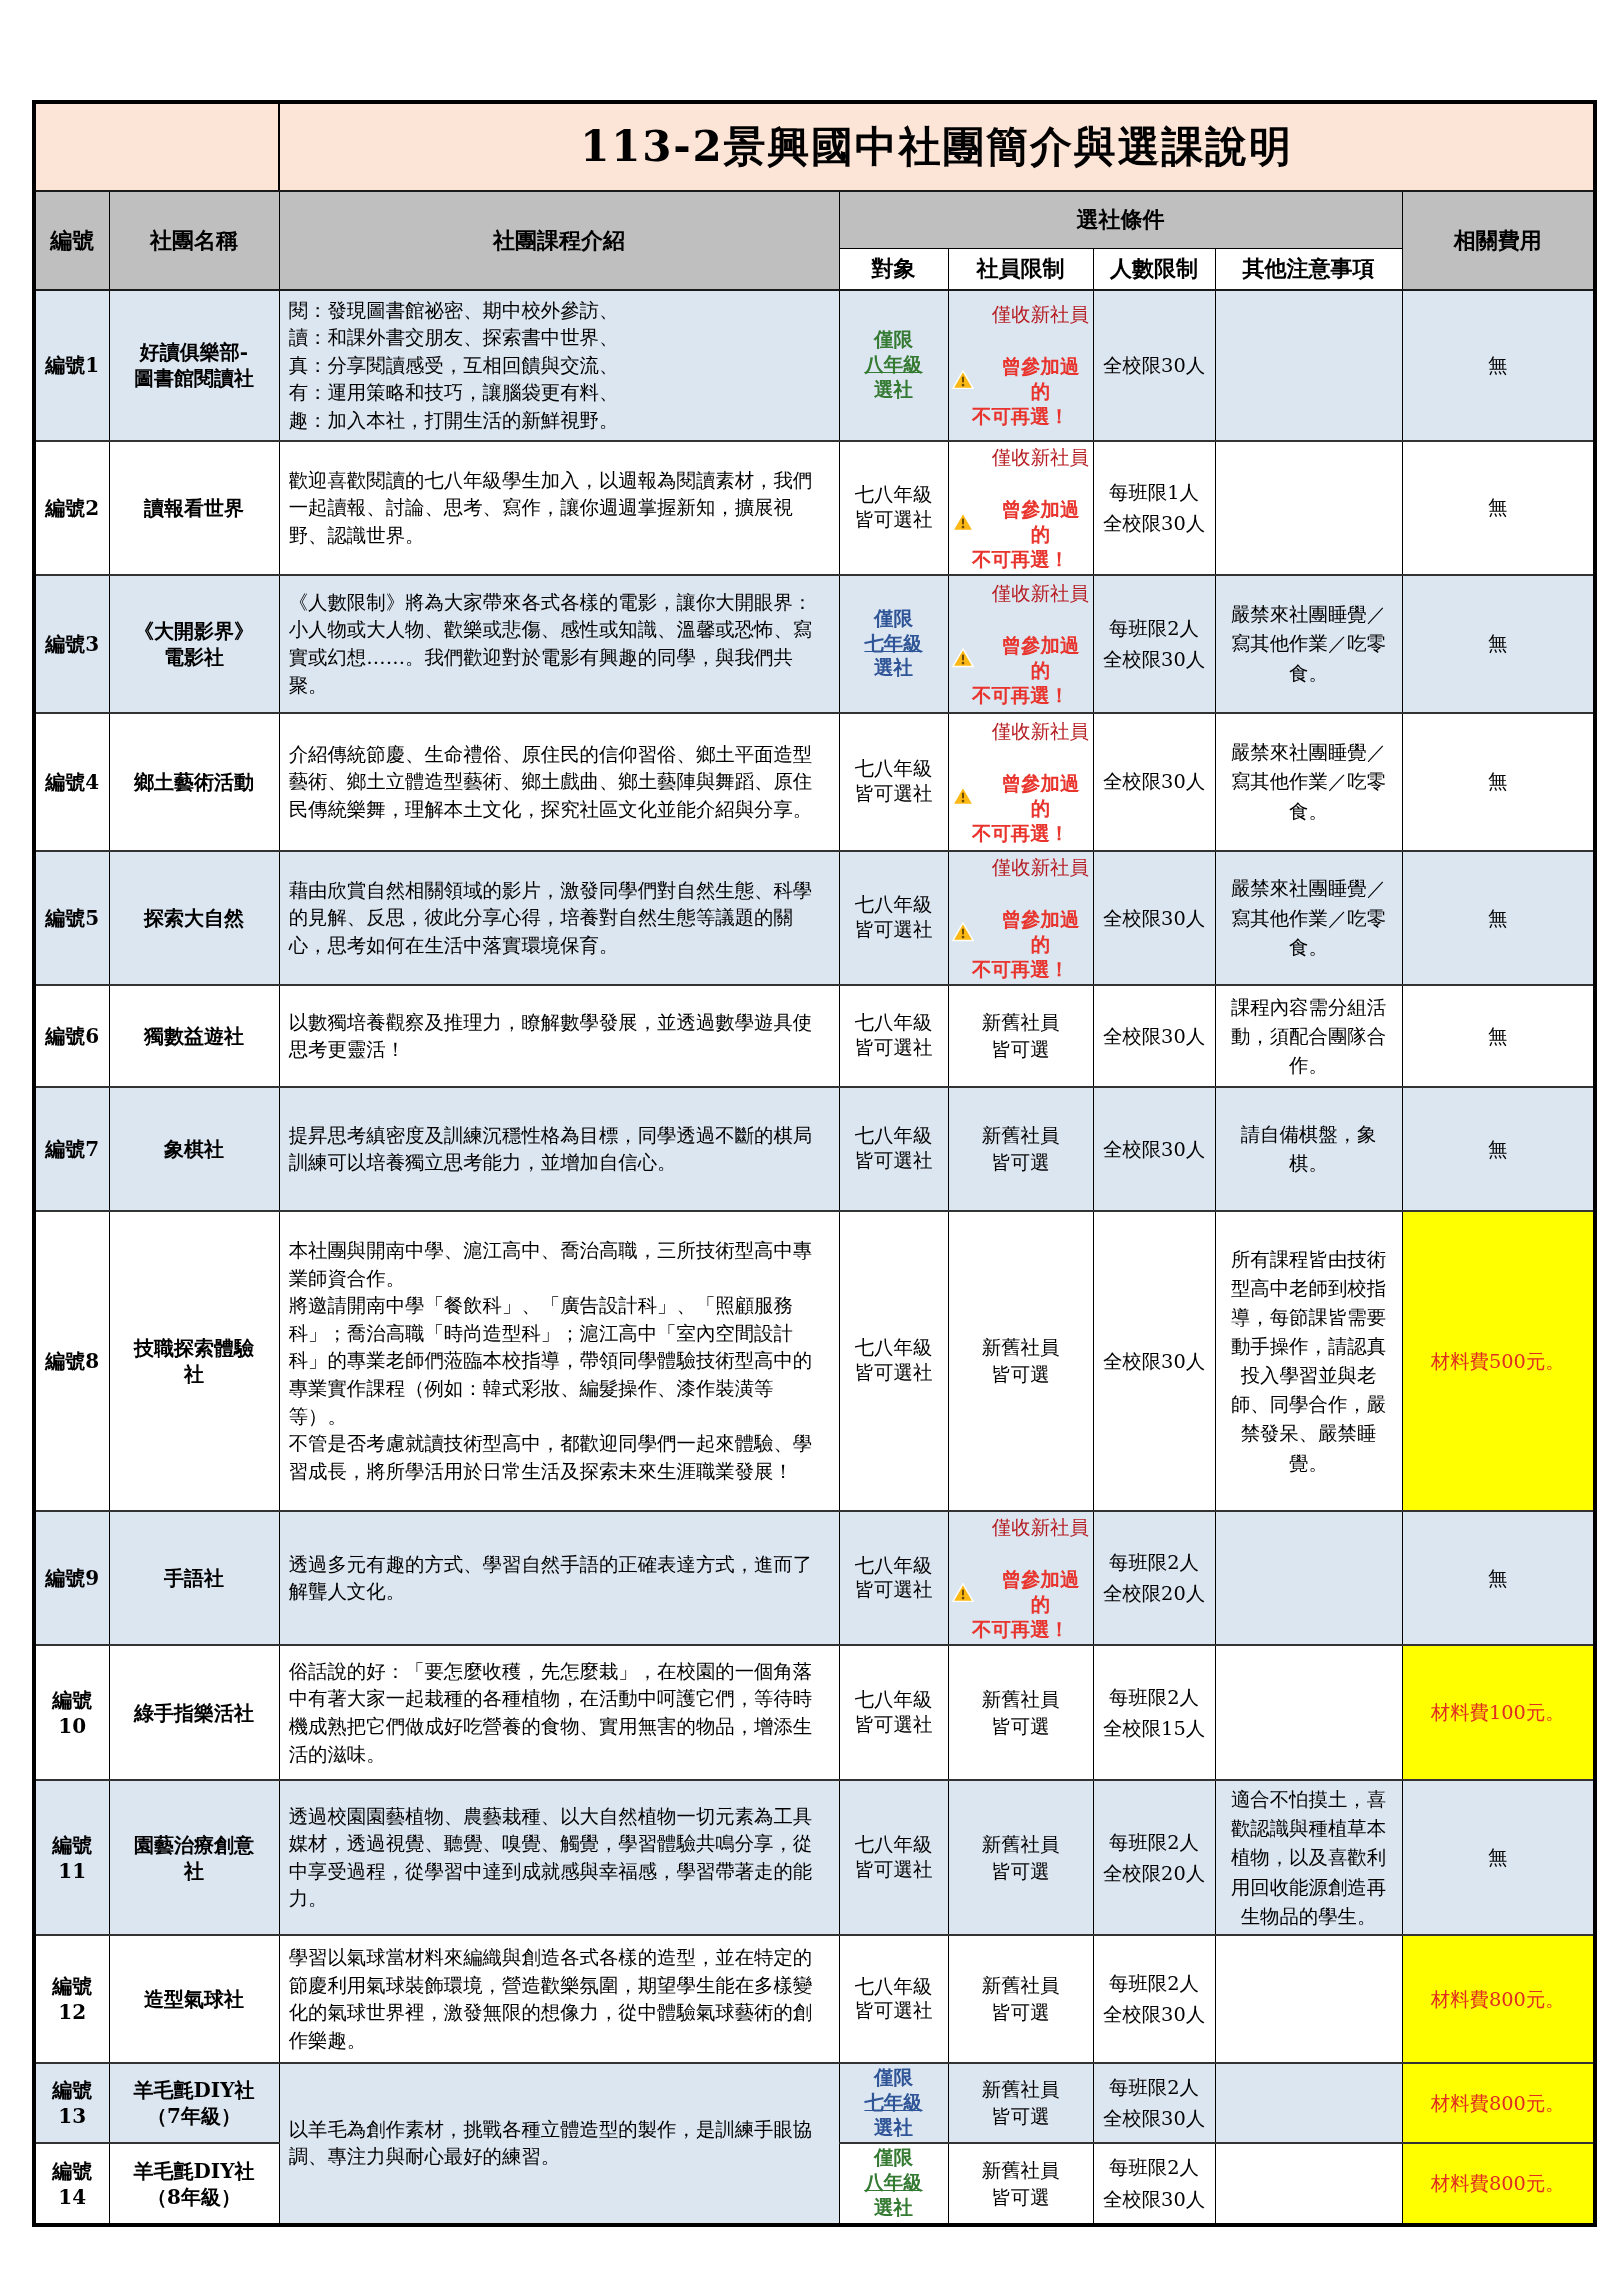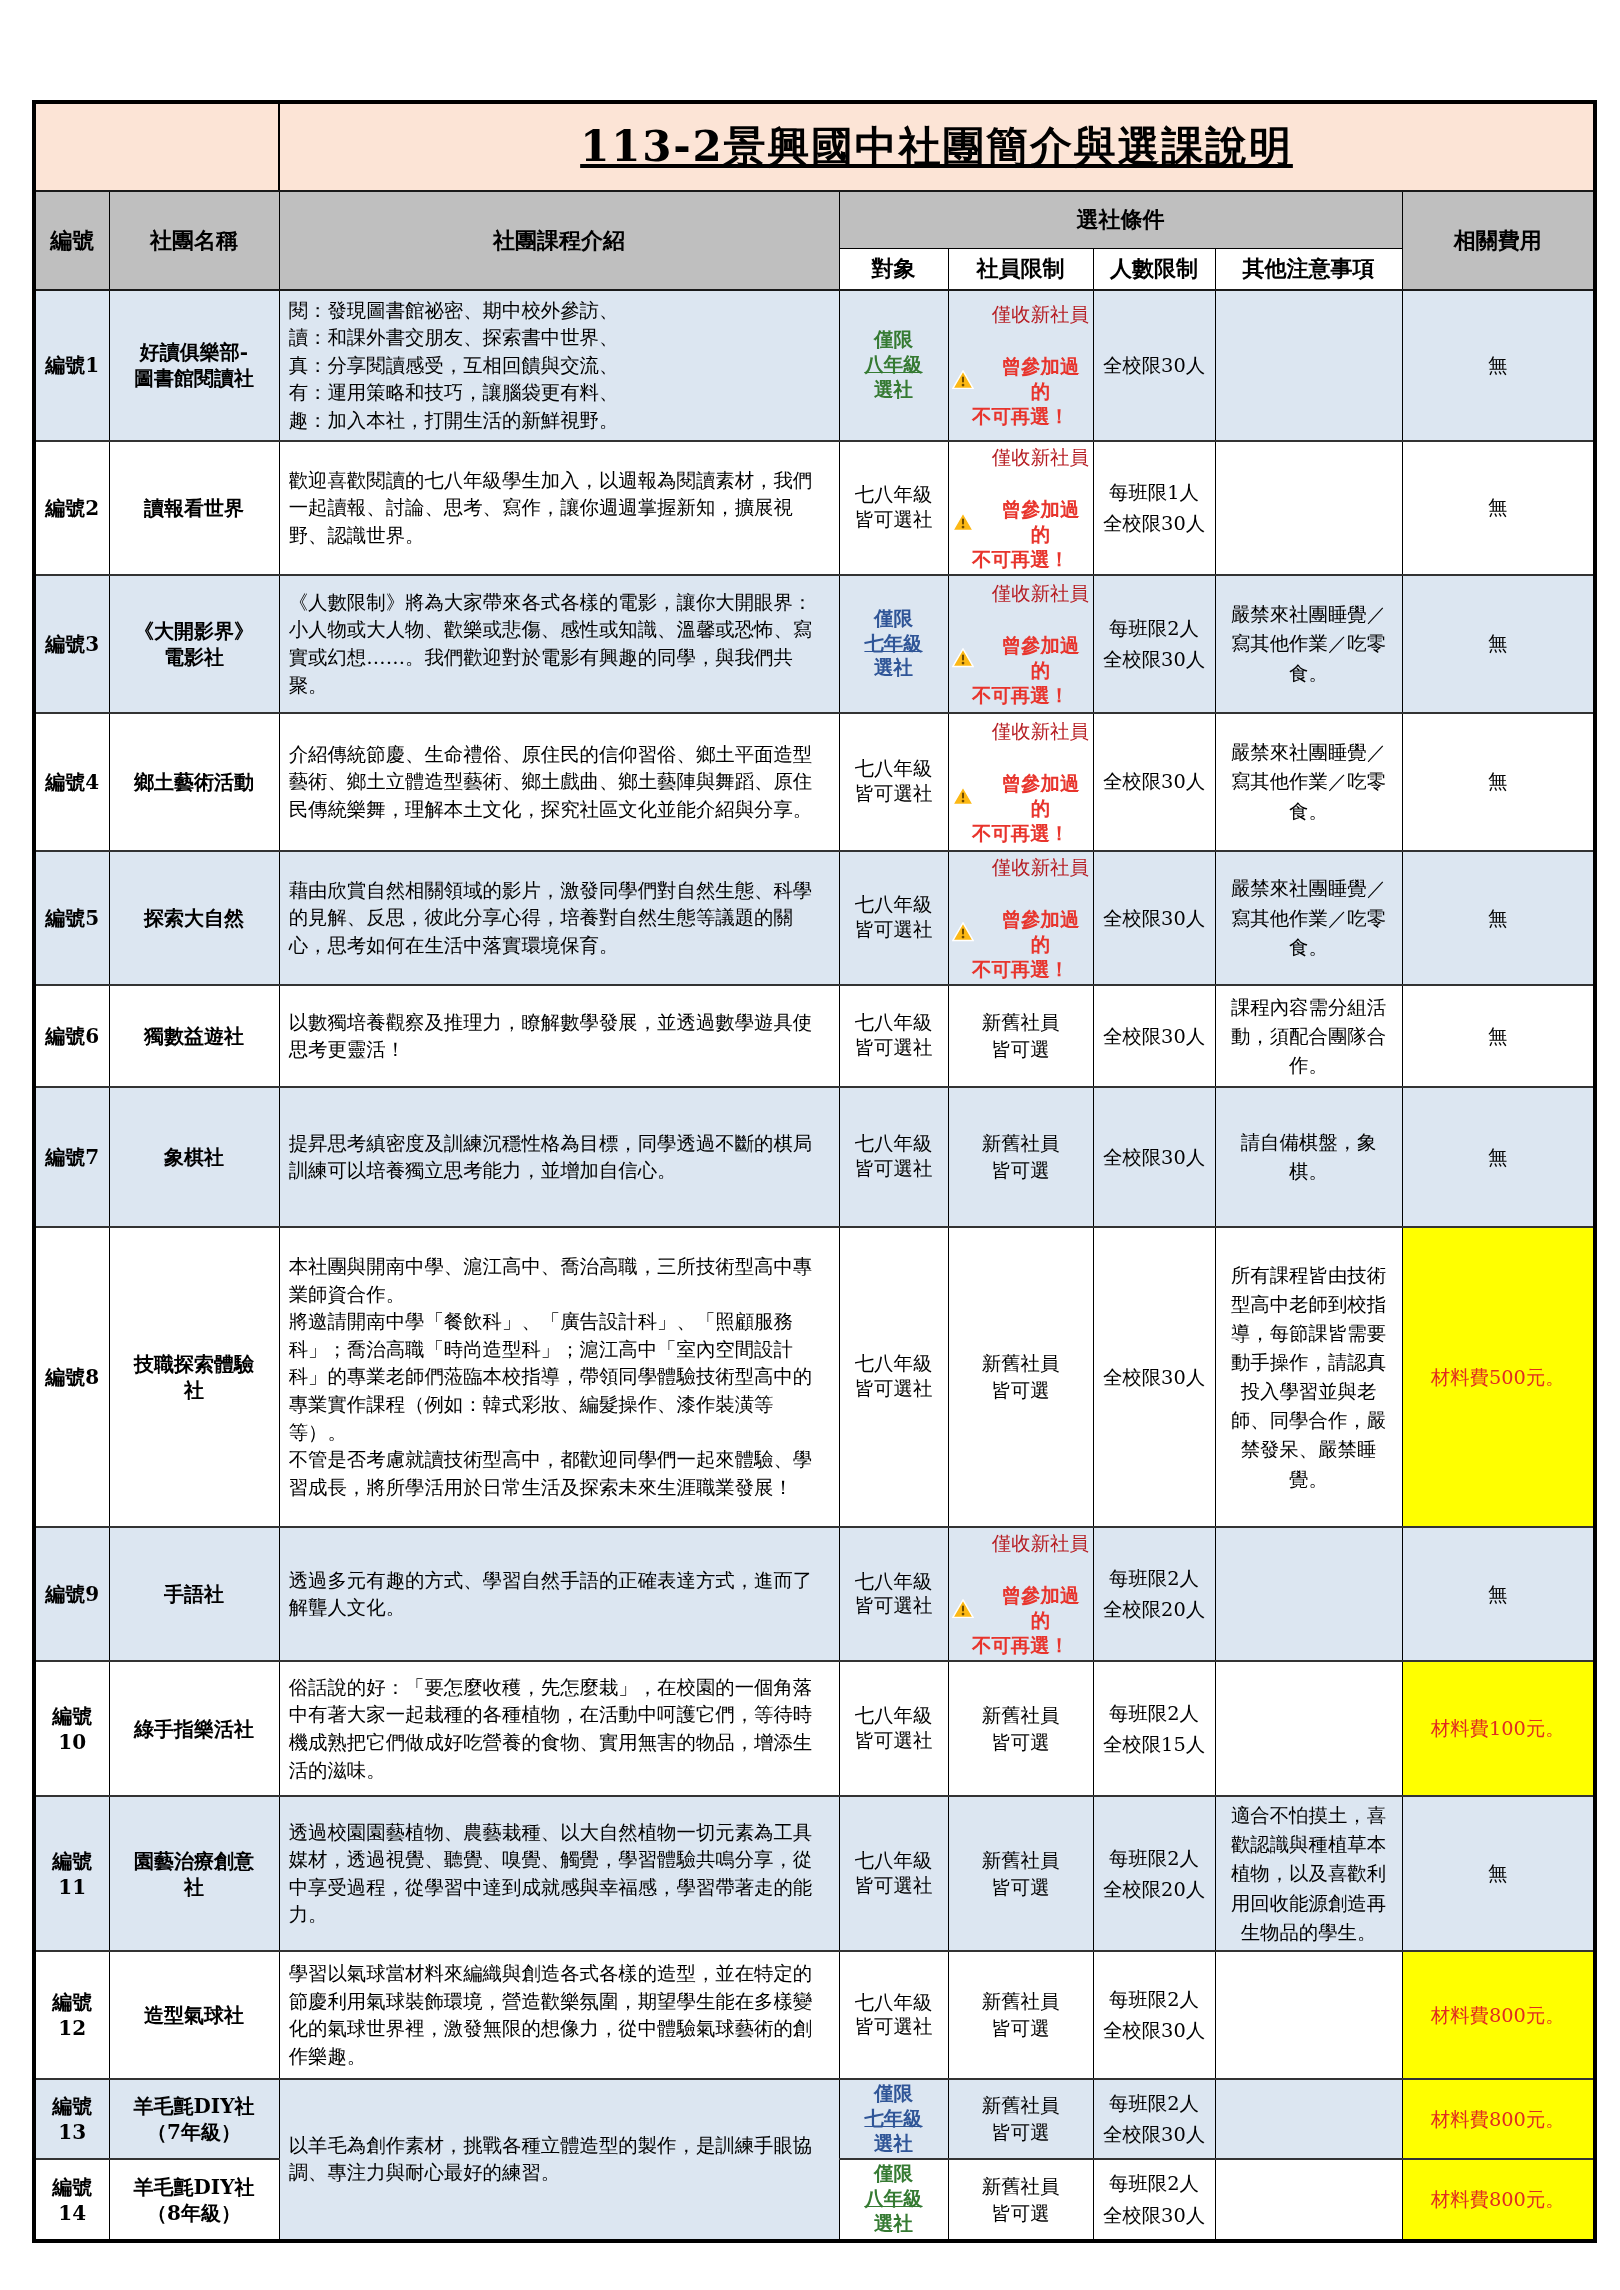--- a/index.html
+++ b/index.html
@@ -7,21 +7,21 @@
     width:1621px;height:2291px;background:#ffffff;position:relative;
     font-family:"DejaVu Serif","Liberation Serif",serif;color:#000;
   }
   .sheet{position:absolute;left:32px;top:100px;}
   table{
     border-collapse:collapse;table-layout:fixed;width:1561px;
     border:4.6px solid #000;
   }
   th,td{border:0.9px solid #000;vertical-align:middle;text-align:center;overflow:hidden;padding:1.8px 3.7px;box-sizing:border-box;}
   
-  tr.title-row{height:89px;text-decoration:underline;}
+  tr.title-row{height:89px;}
   .title-spacer{background:var(--title-bg);border-right:2.8px solid #000;border-bottom:2.8px solid #1a1a1a;}
   .title-cell{
     background:var(--title-bg);border-bottom:2.8px solid #1a1a1a;
     font-size:42px;font-weight:bold;letter-spacing:1.8px;
   }
   tr.hrow{height:57px;} tr.srow{height:42px;}
   th{background:var(--header-bg);font-size:22px;font-weight:bold;}
   tr.srow th{background:var(--subheader-bg);}
   thead tr.srow{border-bottom:2.8px solid #1a1a1a;}
   
@@ -216,21 +216,21 @@
           <td class="target-cell">
             <span class="tl">七八年級</span>
             <span class="tl">皆可選社</span>
           </td>
           <td class="member-cell pre">新舊社員
 皆可選</td>
           <td class="count-cell pre">全校限30人</td>
           <td class="notes-cell">課程內容需分組活動，須配合團隊合作。</td>
           <td class="fee-cell">無</td>
         </tr>
-        <tr class="alt" style="height: 140px;">
+        <tr class="alt" style="height: 124px;">
           <td class="id-cell">編號7</td>
           <td class="name-cell">象棋社</td>
           <td class="intro-cell">提昇思考縝密度及訓練沉穩性格為目標，同學透過不斷的棋局訓練可以培養獨立思考能力，並增加自信心。</td>
           <td class="target-cell">
             <span class="tl">七八年級</span>
             <span class="tl">皆可選社</span>
           </td>
           <td class="member-cell pre">新舊社員
 皆可選</td>
           <td class="count-cell pre">全校限30人</td>

